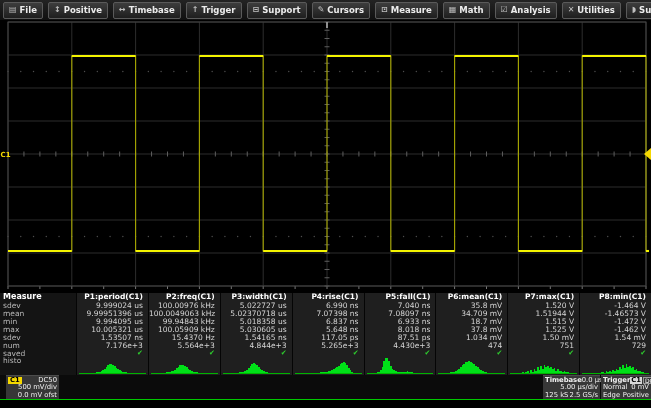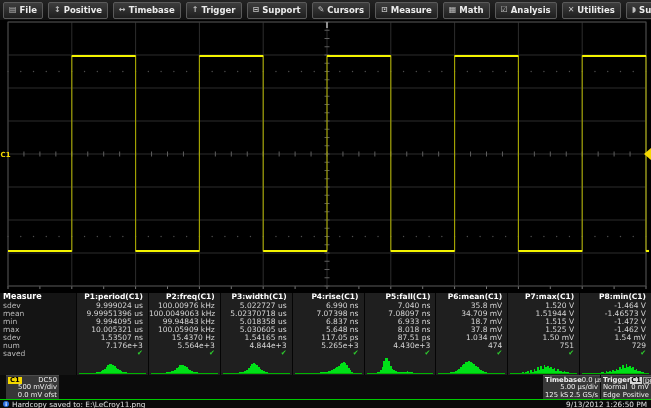--- a/index.html
+++ b/index.html
@@ -341,20 +341,21 @@
   <div id="mtable">
       <div class="mcol labels">
         <div class="mrow hdr">Measure</div>
         <div class="mrow">sdev</div>
         <div class="mrow">mean</div>
         <div class="mrow">min</div>
         <div class="mrow">max</div>
         <div class="mrow">sdev</div>
         <div class="mrow">num</div>
         <div class="mrow">saved</div>
+        <div class="mrow">histo</div>
       </div>
       <div class="mcol pcol">
         <div class="mrow hdr">P1:period(C1)</div>
         <div class="mrow">9.999024 us</div>
         <div class="mrow">9.99951396 us</div>
         <div class="mrow">9.994095 us</div>
         <div class="mrow">10.005321 us</div>
         <div class="mrow">1.53507 ns</div>
         <div class="mrow">7.176e+3</div>
         <div class="mrow stat">✔</div>
@@ -809,21 +810,14 @@
       </div>
       <div class="line">
         <span>Edge</span>
         <span>Positive</span>
       </div>
     </div>
   </div>
 
   <div id="greenline"></div>
 
-  <div id="statusbar">
-    <span id="stmsg">
-      <span class="info-ic">i</span>
-      <span>Hardcopy saved to: E:\LeCroy11.png</span>
-    </span>
-    <span id="stdate">9/13/2012 1:26:50 PM</span>
-  </div>
 
 </div>
 
 </body></html>

